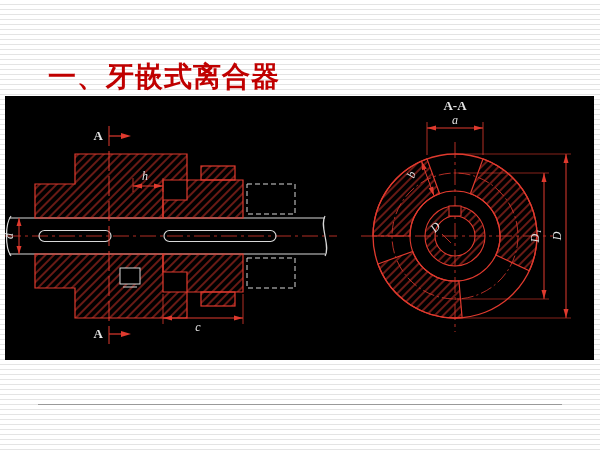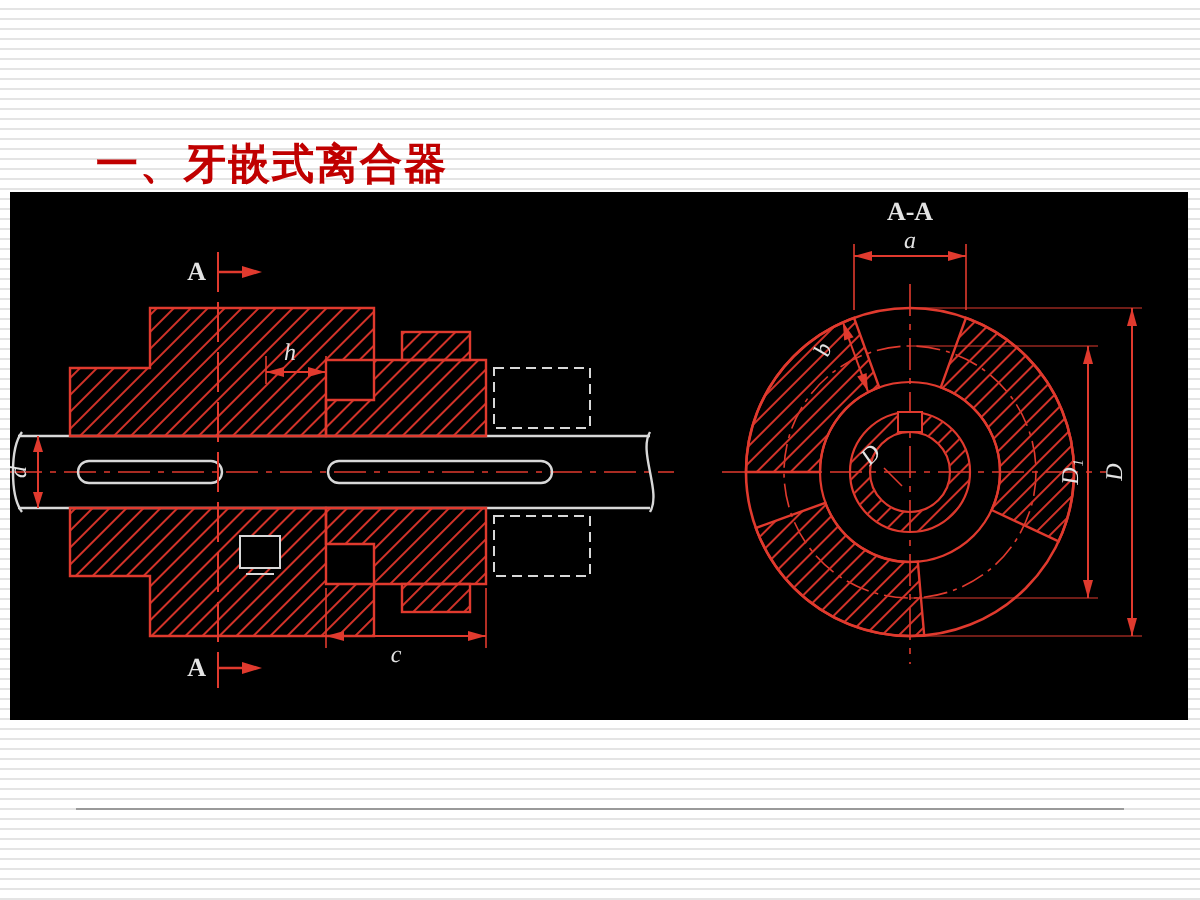--- a/index.html
+++ b/index.html
@@ -9,23 +9,23 @@
     overflow:hidden;
     background:
       repeating-linear-gradient(to bottom,
         #ffffff 0px, #ffffff 4px,
         #e4e4e4 4px, #e4e4e4 5px);
     outline:1px solid #c8c8c8;
     font-family:"Liberation Sans", sans-serif;
   }
   .slide-title{
     position:absolute;
-    left:48px; top:68px;
+    left:48px; top:58px;
     margin:0;
-    font-size:21px;
+    font-size:28px;
     font-weight:bold;
     color:#c00000;
     letter-spacing:1px;
   }
   .drawing-panel{
     position:absolute;
     left:5px; top:96px;
     width:589px; height:264px;
     background:#000000;
   }

